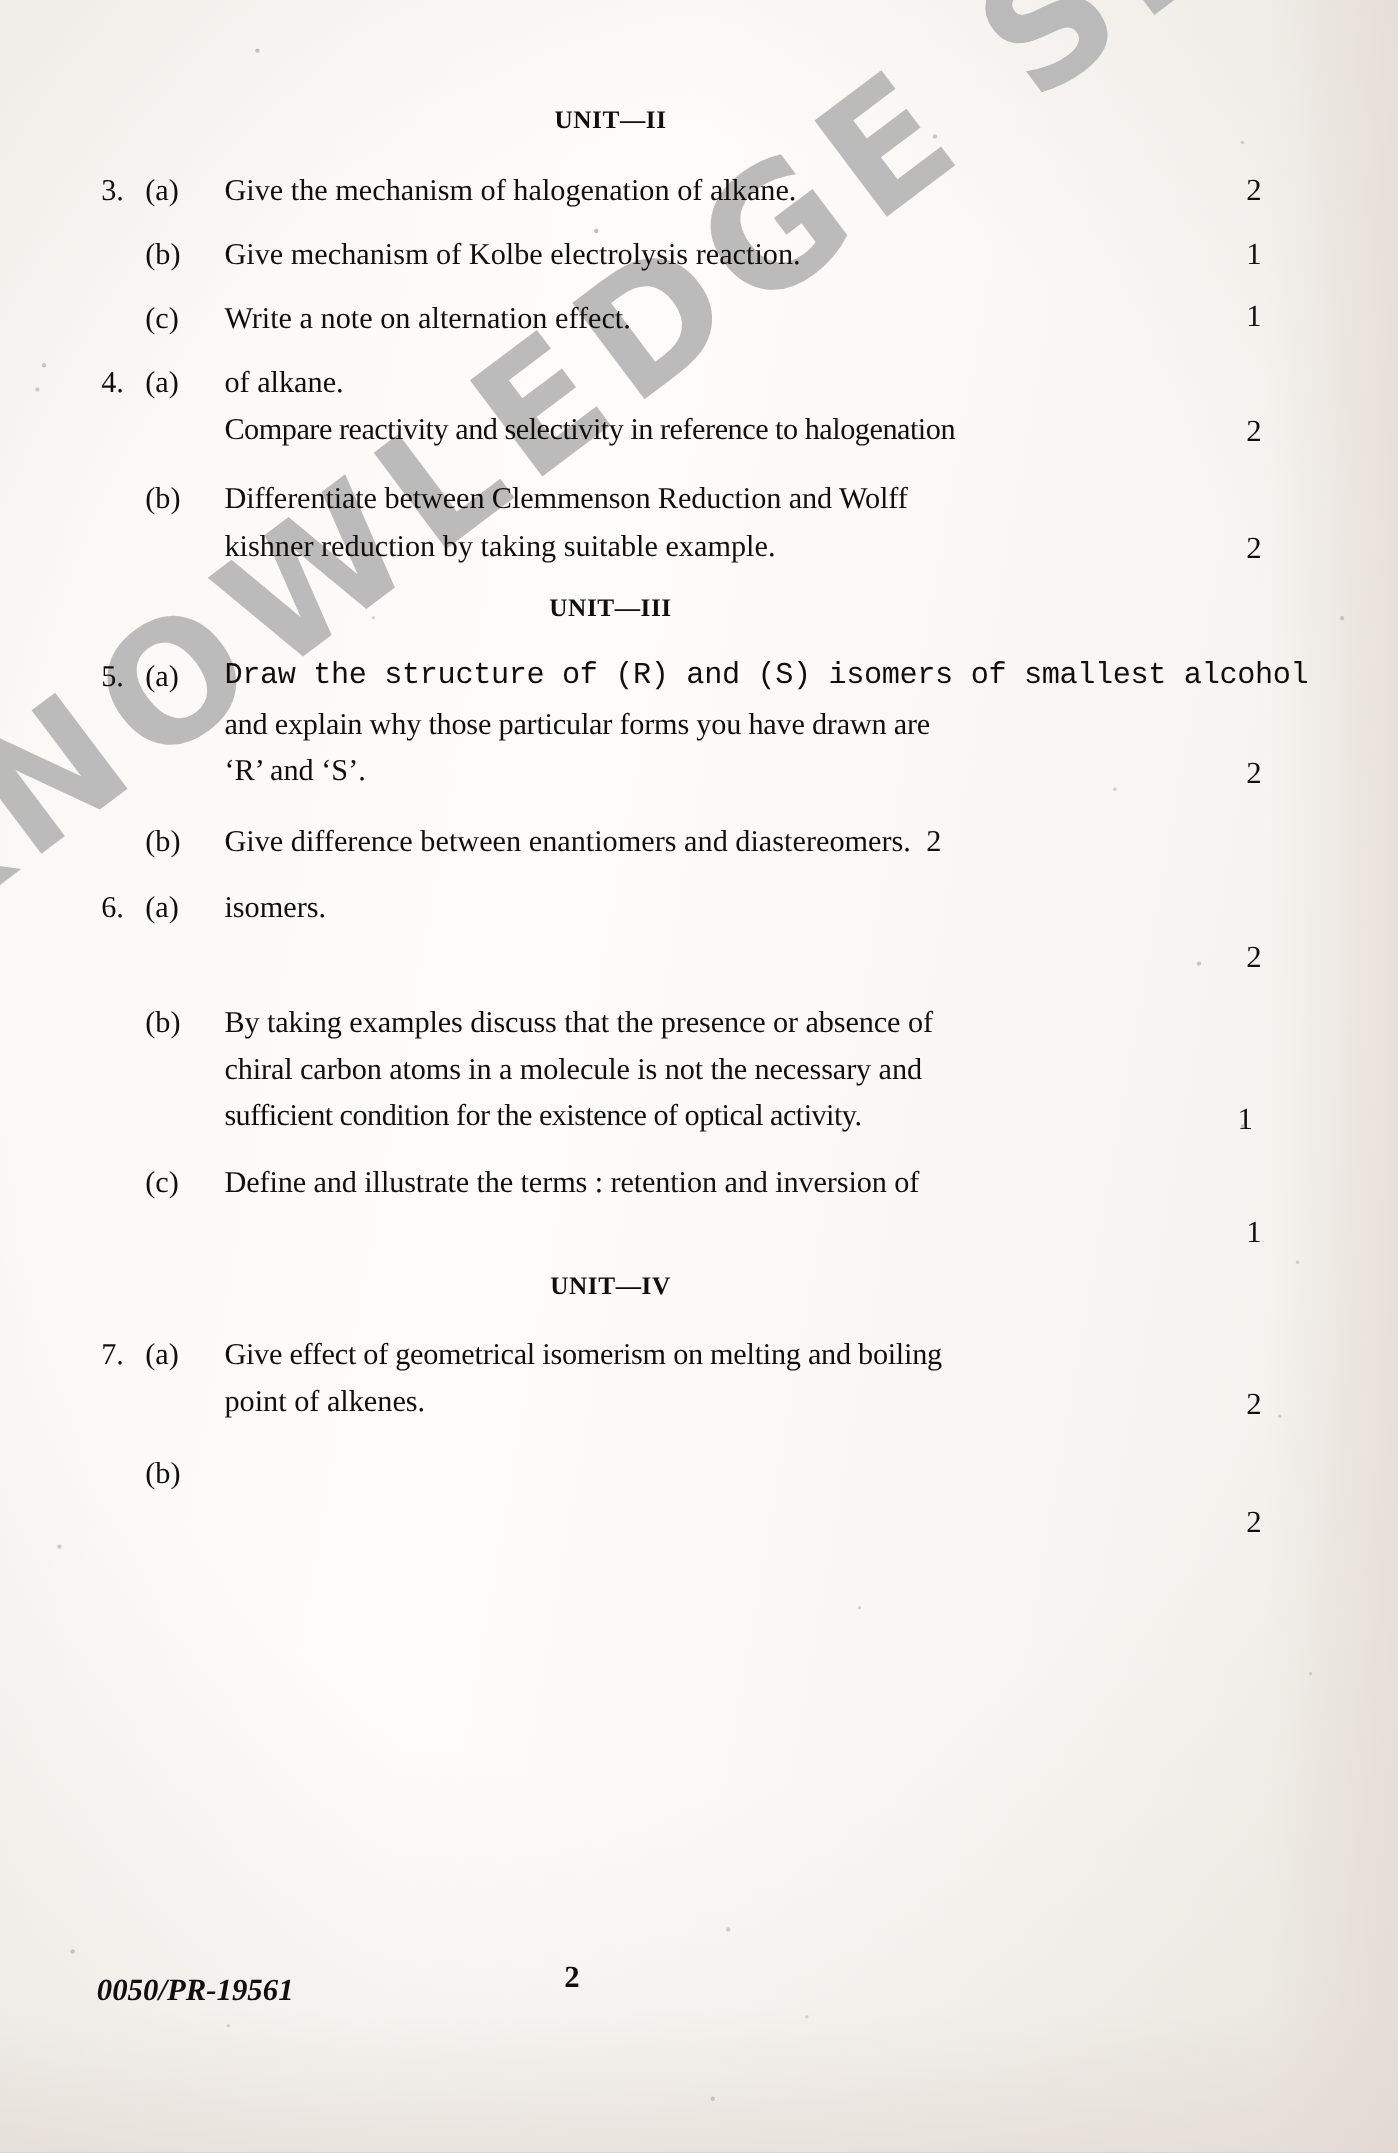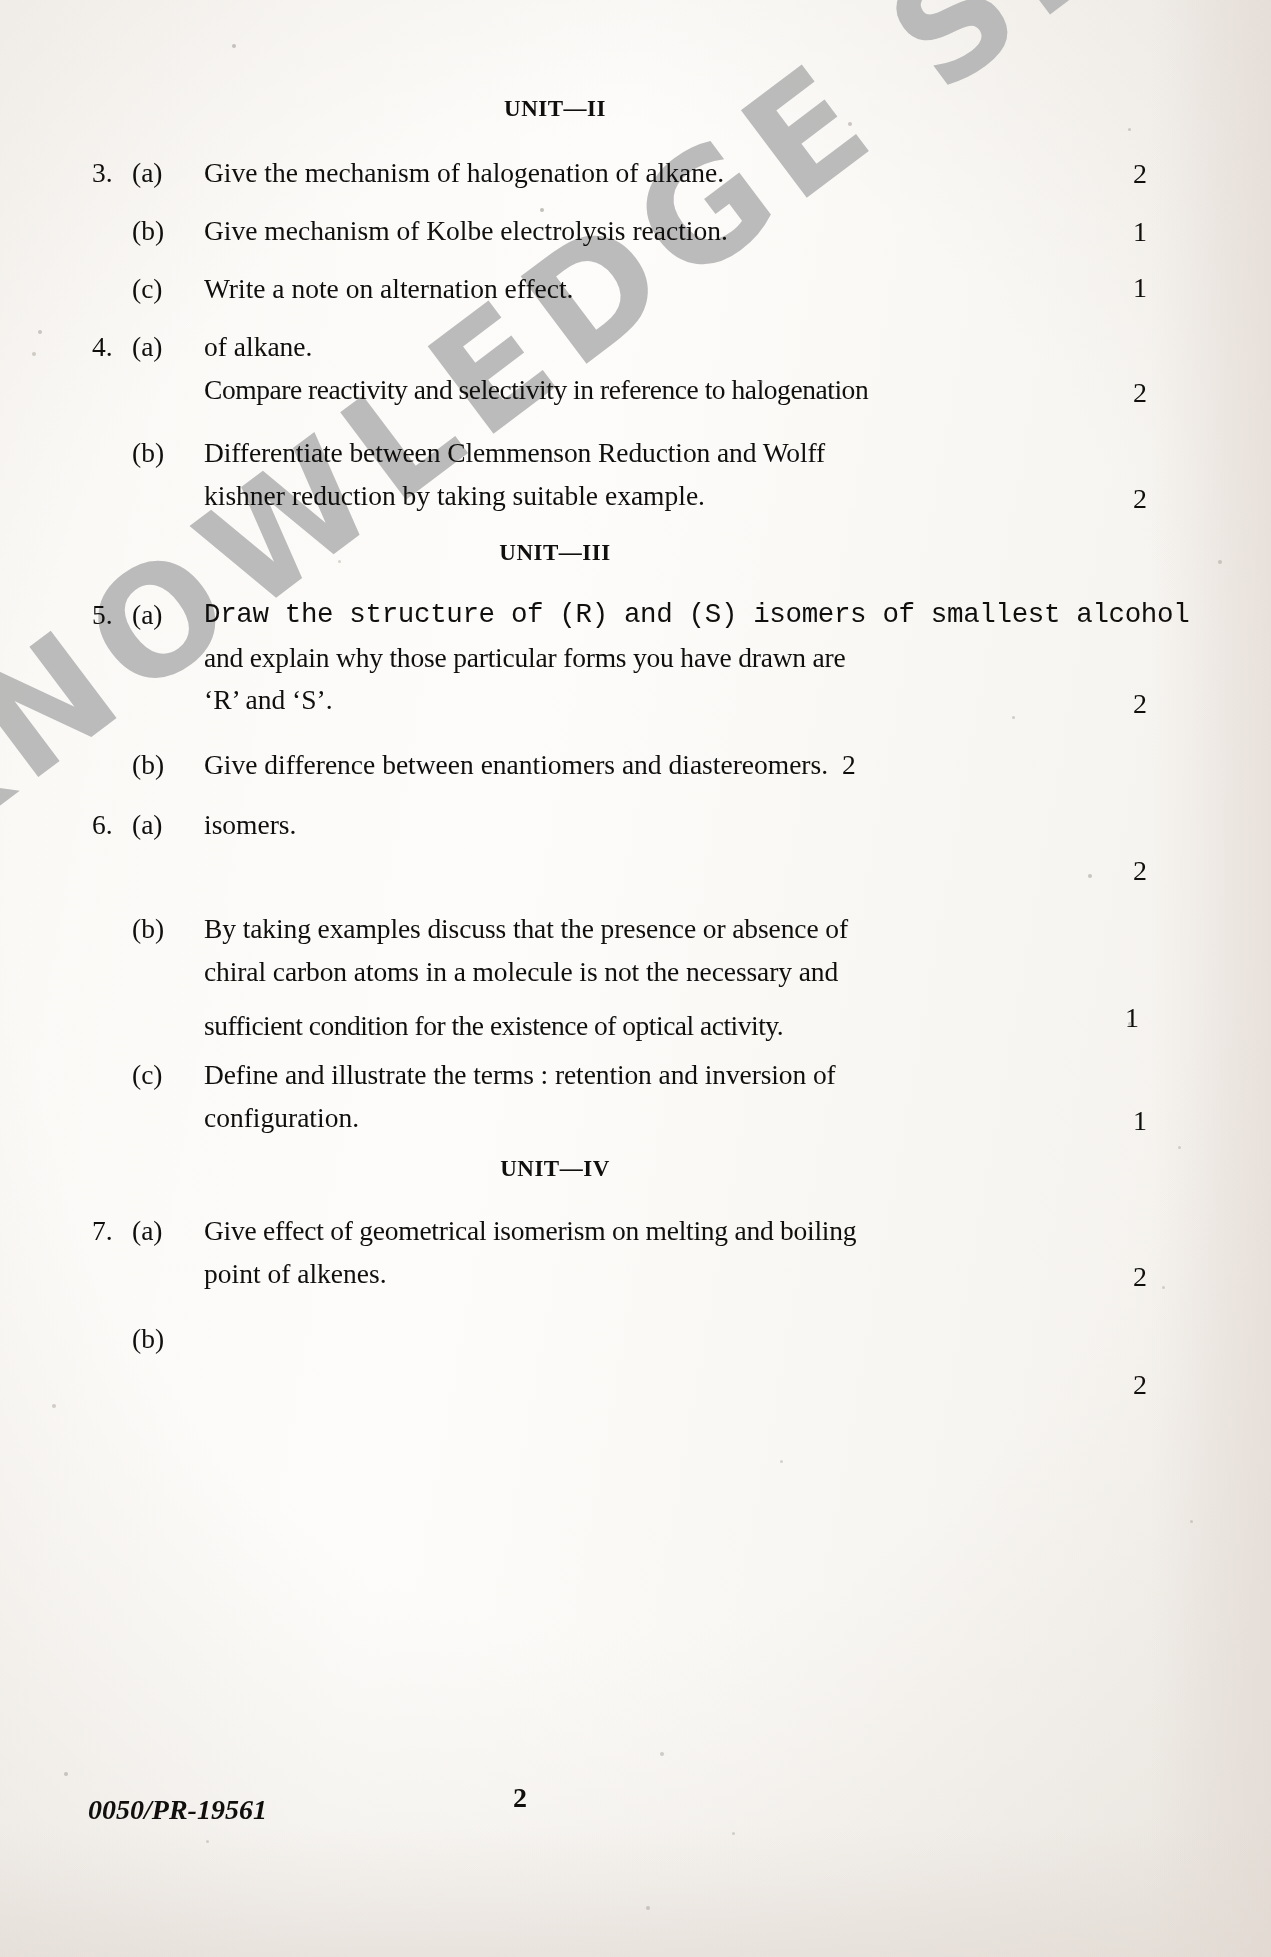--- a/index.html
+++ b/index.html
@@ -241,31 +241,30 @@
       </span>
     </div>
     <div class="marks" style="left:1120px; top:849px;">2</div>
 
     <div class="qrow" style="left:70px; top:908px;">
       <span class="qnum"></span>
       <span class="qlet">(b)</span>
       <span class="qbody">
         <span class="qline" style="letter-spacing:-0.1px;">By taking examples discuss that the presence or absence of</span>
         <span class="qline" style="letter-spacing:-0.1px;">chiral carbon atoms in a molecule is not the necessary and</span>
-        <span class="qline" style="letter-spacing:-0.5px;margin-top:12px;">sufficient condition for the existence of optical activity.</span>
+        <span class="qline" style="letter-spacing:-0.5px;">sufficient condition for the existence of optical activity.</span>
       </span>
     </div>
     <div class="marks" style="left:1112px; top:996px;">1</div>
 
     <div class="qrow" style="left:70px; top:1054px;">
       <span class="qnum"></span>
       <span class="qlet">(c)</span>
       <span class="qbody">
         <span class="qline" style="letter-spacing:-0.1px;">Define and illustrate the terms : retention and inversion of</span>
-        <span class="qline">configuration.</span>
       </span>
     </div>
     <div class="marks" style="left:1120px; top:1099px;">1</div>
 
     <div class="unit-heading u4">UNIT—IV</div>
 
     <div class="qrow" style="left:70px; top:1210px;">
       <span class="qnum">7.</span>
       <span class="qlet">(a)</span>
       <span class="qbody">

